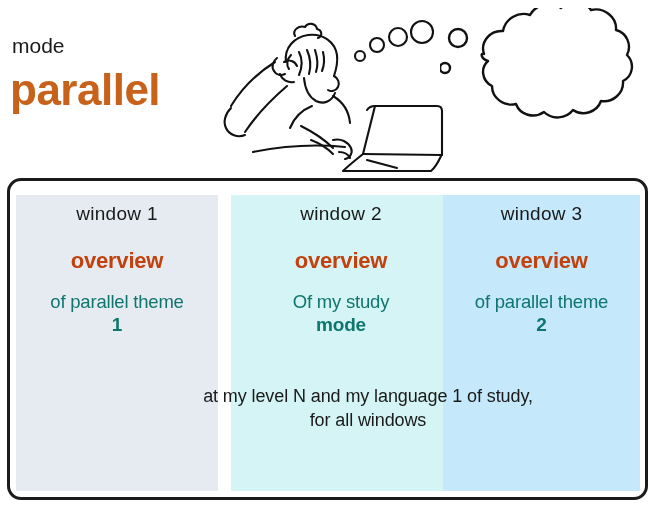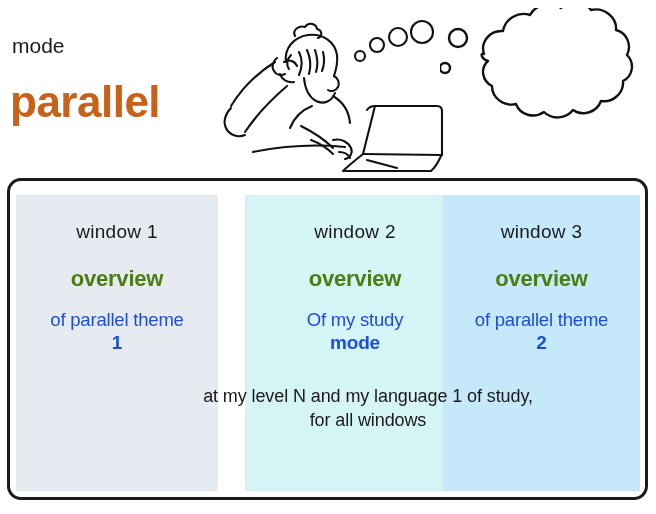--- a/index.html
+++ b/index.html
@@ -27,21 +27,21 @@
     position: absolute;
     left: 12px;
     top: 34px;
     font-size: 21px;
     color: #1a1a1a;
     letter-spacing: 0px;
   }
   #mode-title {
     position: absolute;
     left: 10px;
-    top: 80px;
+    top: 68px;
     font-size: 44px;
     font-weight: bold;
     color: #c8621a;
     letter-spacing: -0.5px;
     line-height: 1;
   }
 
   
   #illustration {
     position: absolute;
@@ -79,50 +79,50 @@
     position: absolute;
     top: 195px;
     height: 296px;
   }
   #panel-1 {
     left: 16px;
     width: 202px;
     background: #e6ebf2;
   }
   #panel-2 {
-    left: 245px;
+    left: 231px;
     width: 220px;
     background: #d5f4f5;
   }
   #panel-3 {
     left: 443px;
     width: 197px;
     background: #c5e8fb;
   }
 
   .panel-inner {
-    padding-top: 26px;
+    padding-top: 8px;
     text-align: center;
   }
   .window-title {
     font-size: 19px;
     color: #1a1a1a;
     letter-spacing: 0.3px;
   }
   .overview-label {
     margin-top: 23px;
     font-size: 22px;
     font-weight: bold;
-    color: #4d7c0f;
+    color: #c2410c;
     letter-spacing: -0.2px;
   }
   .overview-desc {
     margin-top: 16px;
     font-size: 18.5px;
-    color: #1d4ed8;
+    color: #0f766e;
     line-height: 1.25;
     letter-spacing: -0.2px;
   }
   .overview-desc .big-num {
     display: block;
     font-weight: bold;
     font-size: 19px;
   }
 
   

